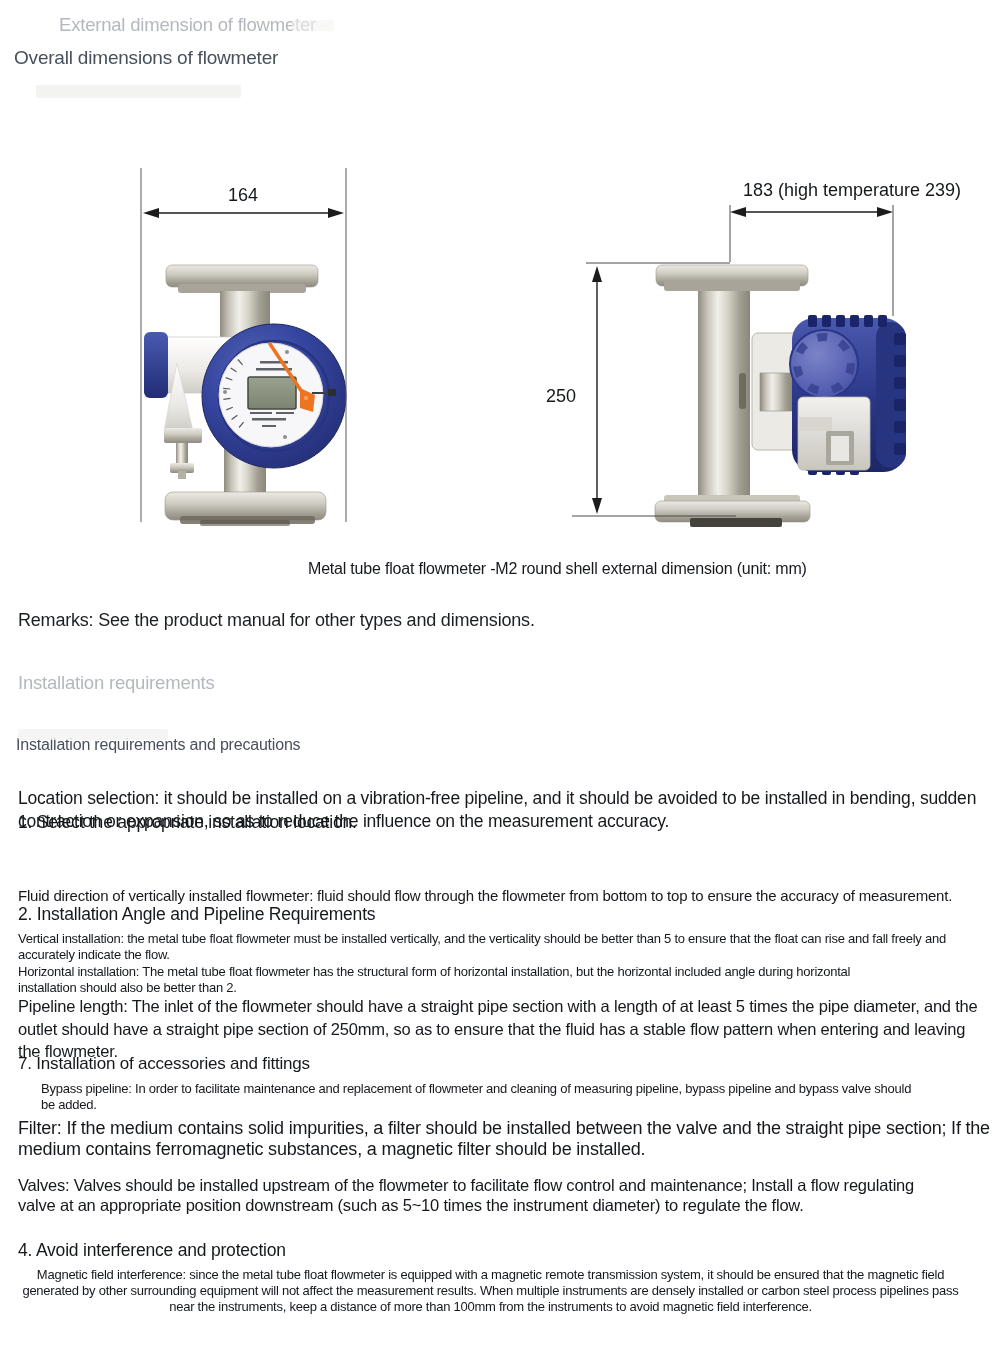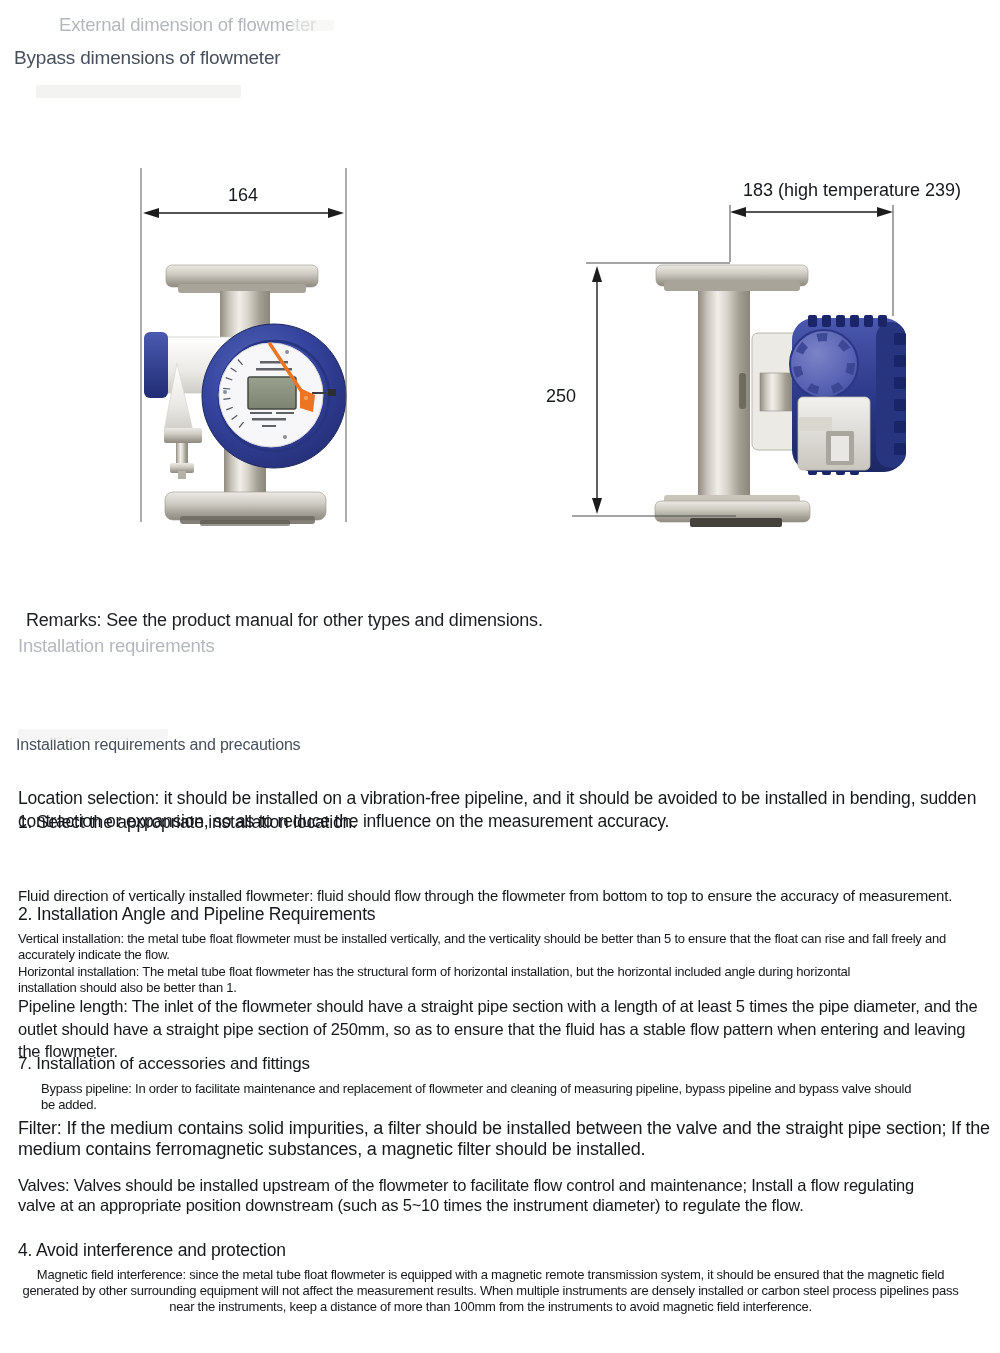--- a/index.html
+++ b/index.html
@@ -4,21 +4,21 @@
 <style>
   html,body{margin:0;padding:0;background:#ffffff;}
   .page{
     position:relative;width:1000px;height:1353px;background:#ffffff;overflow:hidden;
     font-family:"Liberation Sans","DejaVu Sans",sans-serif;color:#15181d;
   }
   .ghost-title{position:absolute;font-size:18.5px;color:#b4b8be;letter-spacing:-0.2px;}
   .main-title{position:absolute;font-size:19px;color:#47505c;letter-spacing:-0.2px;}
   .artifact{position:absolute;background:#f3f3f2;border-radius:2px;}
   .caption{position:absolute;left:308px;top:560px;font-size:16px;letter-spacing:-0.2px;color:#15181d;}
-  .remarks{position:absolute;left:26px;top:610px;font-size:18px;letter-spacing:-0.2px;color:#1b1e23;}
+  .remarks{position:absolute;left:18px;top:610px;font-size:18px;letter-spacing:-0.2px;color:#1b1e23;}
   .tb{position:absolute;left:18px;color:#15181d;}
   .sec-h{font-size:17.5px;letter-spacing:-0.2px;}
   .p-lg{font-size:17.5px;line-height:23px;letter-spacing:-0.2px;}
   .p-md{font-size:15px;line-height:21px;letter-spacing:-0.2px;}
   .p-sm{font-size:13px;line-height:15.5px;letter-spacing:-0.25px;}
   .s0{top:780px;margin-top:32px;}
   .s1{top:787px;width:960px;}
   .s2{top:869px;width:958px;margin-top:16px;}
   .s3{top:904px;}
   .s4{top:931px;width:985px;line-height:16px;}
@@ -33,21 +33,21 @@
   svg text{font-family:"Liberation Sans","DejaVu Sans",sans-serif;}
   .fig-left{position:absolute;left:120px;top:165px;}
   .fig-right{position:absolute;left:540px;top:165px;}
 </style>
 </head>
 <body>
 
 <div class="page">
 
   <div class="ghost-title" style="left:17px;top:14px;margin-left:42px;">External dimension of flowmeter</div>
-  <div class="main-title" style="left:14px;top:47px;">Bypass dimensions of flowmeter</div>
+  <div class="main-title" style="left:14px;top:47px;">Overall dimensions of flowmeter</div>
   <div class="artifact" style="left:36px;top:85px;width:205px;height:13px;"></div>
   <div class="artifact" style="left:292px;top:20px;width:42px;height:11px;opacity:.6;"></div>
 
   <svg class="fig-left" width="250" height="365" viewBox="0 0 250 365">
     <defs>
       <linearGradient id="silverH" x1="0" y1="0" x2="1" y2="0">
         <stop offset="0" stop-color="#8f8b80"></stop>
           <stop offset="0.18" stop-color="#c8c4ba"></stop>
         <stop offset="0.38" stop-color="#f0efe9"></stop>
           <stop offset="0.55" stop-color="#d9d6cc"></stop>
@@ -209,32 +209,33 @@
       <line x1="46" y1="98" x2="190" y2="98" stroke="#4a4a4a" stroke-width="1"></line>
       <line x1="32" y1="351" x2="196" y2="351" stroke="#4a4a4a" stroke-width="1"></line>
       <line x1="57" y1="112" x2="57" y2="340" stroke="#1c1c1c" stroke-width="1.4"></line>
       <polygon points="57,101 52,117 62,117" fill="#1c1c1c"></polygon>
       <polygon points="57,349 52,333 62,333" fill="#1c1c1c"></polygon>
       <text x="312" y="31" text-anchor="middle" font-size="18" fill="#15181d">183 (high temperature 239)</text>
       <text x="6" y="237" font-size="18" fill="#15181d">250</text>
     </g>
   </svg>
 
+  <div class="caption">Metal tube float flowmeter -M2 round shell external dimension (unit: mm)</div>
   <div class="remarks">Remarks: See the product manual for other types and dimensions.</div>
 
-  <div class="ghost-title" style="left:18px;top:635px;">Installation requirements</div>
+  <div class="ghost-title" style="left:18px;top:672px;">Installation requirements</div>
   <div class="main-title" style="left:16px;top:736px;font-size:16px;">Installation requirements and precautions</div>
   <div class="artifact" style="left:18px;top:729px;width:150px;height:11px;opacity:.8;"></div>
 
   <div class="tb sec-h s0">1. Select the appropriate installation location.</div>
   <div class="tb p-lg  s1">Location selection: it should be installed on a vibration-free pipeline, and it should be avoided to be installed in bending, sudden contraction or expansion, so as to reduce the influence on the measurement accuracy.</div>
   <div class="tb p-md  s2">Fluid direction of vertically installed flowmeter: fluid should flow through the flowmeter from bottom to top to ensure the accuracy of measurement.</div>
   <div class="tb sec-h s3">2. Installation Angle and Pipeline Requirements</div>
   <div class="tb p-sm  s4">Vertical installation: the metal tube float flowmeter must be installed vertically, and the verticality should be better than 5 to ensure that the float can rise and fall freely and accurately indicate the flow.</div>
-  <div class="tb p-sm  s5">Horizontal installation: The metal tube float flowmeter has the structural form of horizontal installation, but the horizontal included angle during horizontal installation should also be better than 1.</div>
+  <div class="tb p-sm  s5">Horizontal installation: The metal tube float flowmeter has the structural form of horizontal installation, but the horizontal included angle during horizontal installation should also be better than 2.</div>
   <div class="tb p-lg  s6">Pipeline length: The inlet of the flowmeter should have a straight pipe section with a length of at least 5 times the pipe diameter, and the outlet should have a straight pipe section of 250mm, so as to ensure that the fluid has a stable flow pattern when entering and leaving the flowmeter.</div>
   <div class="tb sec-h s7">7. Installation of accessories and fittings</div>
   <div class="tb p-sm  s8">Bypass pipeline: In order to facilitate maintenance and replacement of flowmeter and cleaning of measuring pipeline, bypass pipeline and bypass valve should be added.</div>
   <div class="tb p-lg  s9">Filter: If the medium contains solid impurities, a filter should be installed between the valve and the straight pipe section; If the medium contains ferromagnetic substances, a magnetic filter should be installed.</div>
   <div class="tb p-lg  s10">Valves: Valves should be installed upstream of the flowmeter to facilitate flow control and maintenance; Install a flow regulating valve at an appropriate position downstream (such as 5~10 times the instrument diameter) to regulate the flow.</div>
   <div class="tb sec-h s11">4. Avoid interference and protection</div>
   <div class="tb p-sm  s12">Magnetic field interference: since the metal tube float flowmeter is equipped with a magnetic remote transmission system, it should be ensured that the magnetic field generated by other surrounding equipment will not affect the measurement results. When multiple instruments are densely installed or carbon steel process pipelines pass near the instruments, keep a distance of more than 100mm from the instruments to avoid magnetic field interference.</div>
 
 </div>
 

